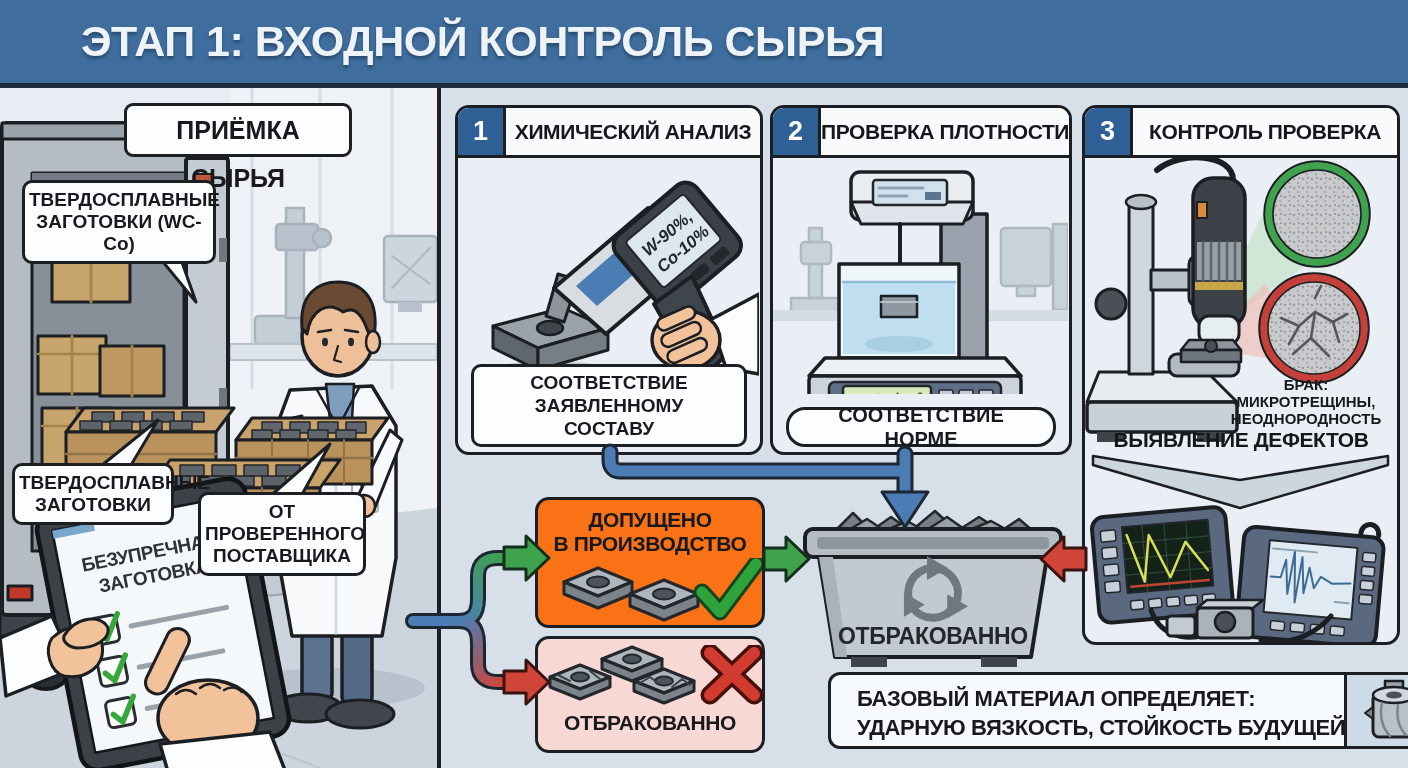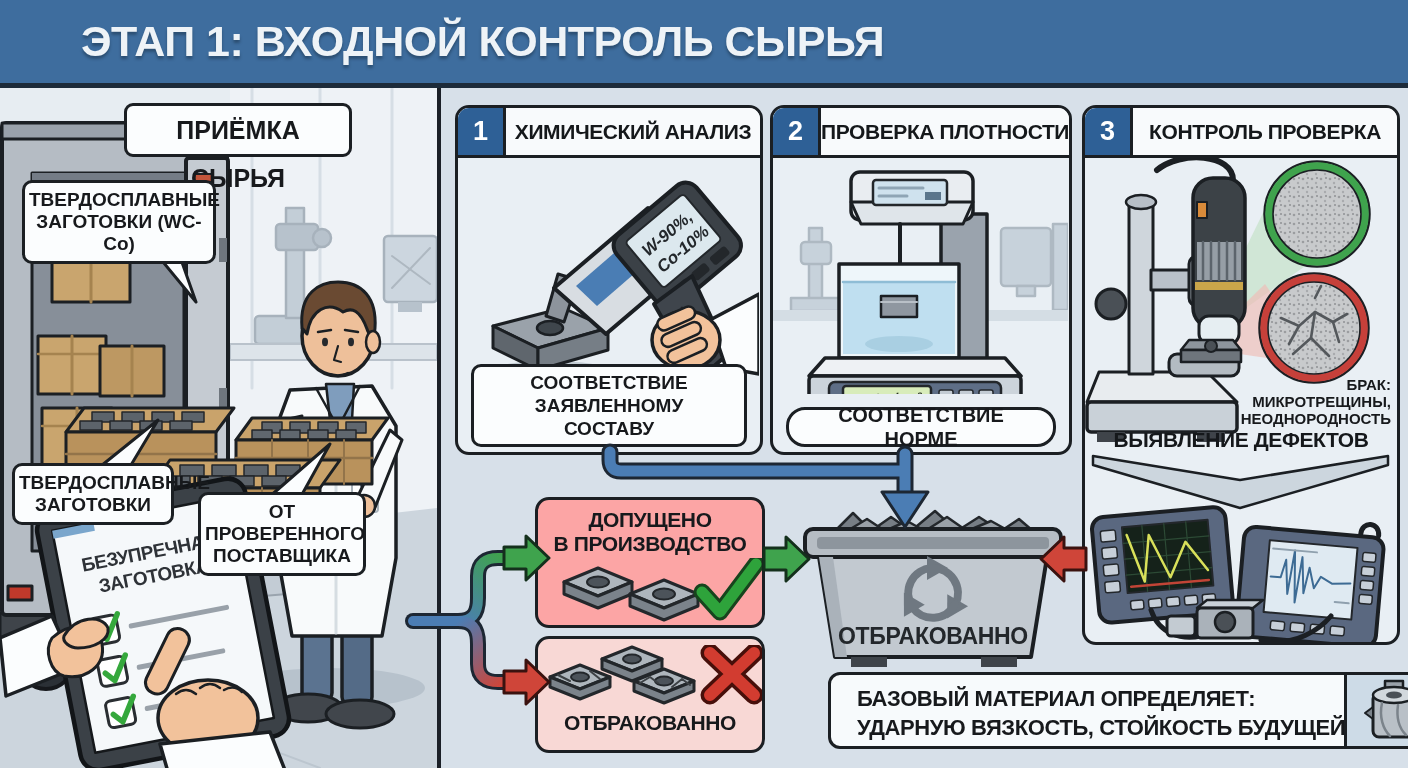--- a/index.html
+++ b/index.html
@@ -38,21 +38,21 @@
 
   .bigbox{border:3.5px solid #1b1f23;border-radius:14px;box-sizing:border-box;text-align:center;}
   .bigbox .hd{font-weight:bold;font-size:21px;line-height:24px;color:#17191c;letter-spacing:-.4px;}
 
   #footerbox{background:#f7fafc;border:3.5px solid #1b1f23;border-radius:12px;box-sizing:border-box;}
   #footerbox .txt{position:absolute;left:26px;top:9px;font-weight:bold;font-size:22px;
     line-height:29px;color:#17191c;letter-spacing:-.4px;}
   #footerbox .iconwrap{position:absolute;right:0;top:0;bottom:0;width:92px;background:#cddbe7;
     border-left:3.2px solid #1b1f23;border-radius:0 9px 9px 0;display:flex;align-items:center;justify-content:center;}
 
-  .defectlbl{font-weight:bold;font-size:15px;line-height:17px;color:#17191c;text-align:right;}
+  .defectlbl{font-weight:bold;font-size:15px;line-height:17px;color:#17191c;text-align:center;}
   .cap3{font-weight:bold;font-size:21px;color:#15181b;text-align:center;letter-spacing:-.4px;}
   #binlabel{font-weight:bold;font-size:23px;color:#23272b;text-align:center;letter-spacing:-.3px;}
 </style>
 </head>
 <body>
 
 <div id="stage">
 
   <div id="titlebar" class="abs">
     <div class="t">ЭТАП 1: ВХОДНОЙ КОНТРОЛЬ СЫРЬЯ</div>
@@ -494,21 +494,21 @@
       </g>
     </svg>
     <div class="defectlbl abs" style="right:6px;top:268px;width:170px;">
       <div>БРАК:</div>
       <div>МИКРОТРЕЩИНЫ,</div>
       <div>НЕОДНОРОДНОСТЬ</div>
     </div>
     <div class="cap3 abs" style="left:0;right:0;top:320px;">ВЫЯВЛЕНИЕ ДЕФЕКТОВ</div>
   </div>
 
-  <div class="bigbox abs" style="left:535px;top:497px;width:230px;height:131px;background:#fca5a5;">
+  <div class="bigbox abs" style="left:535px;top:497px;width:230px;height:131px;background:#f97316;">
     <div class="hd" style="margin-top:8px;">ДОПУЩЕНО</div>
     <div class="hd">В ПРОИЗВОДСТВО</div>
     <svg width="224" height="66" viewBox="0 0 224 66" style="margin:2px auto 0;">
       <g transform="translate(26,8)">
         <polygon points="0,16 34,2 68,16 34,30" fill="#aeb6bd" stroke="#23272b" stroke-width="3"></polygon>
         <polygon points="0,16 0,28 34,42 68,28 68,16 34,30" fill="#7b838b" stroke="#23272b" stroke-width="3"></polygon>
         <ellipse cx="34" cy="16" rx="11" ry="5.5" fill="#4c535a" stroke="#23272b" stroke-width="2"></ellipse>
       </g>
       <g transform="translate(92,20)">
         <polygon points="0,16 34,2 68,16 34,30" fill="#aeb6bd" stroke="#23272b" stroke-width="3"></polygon>

